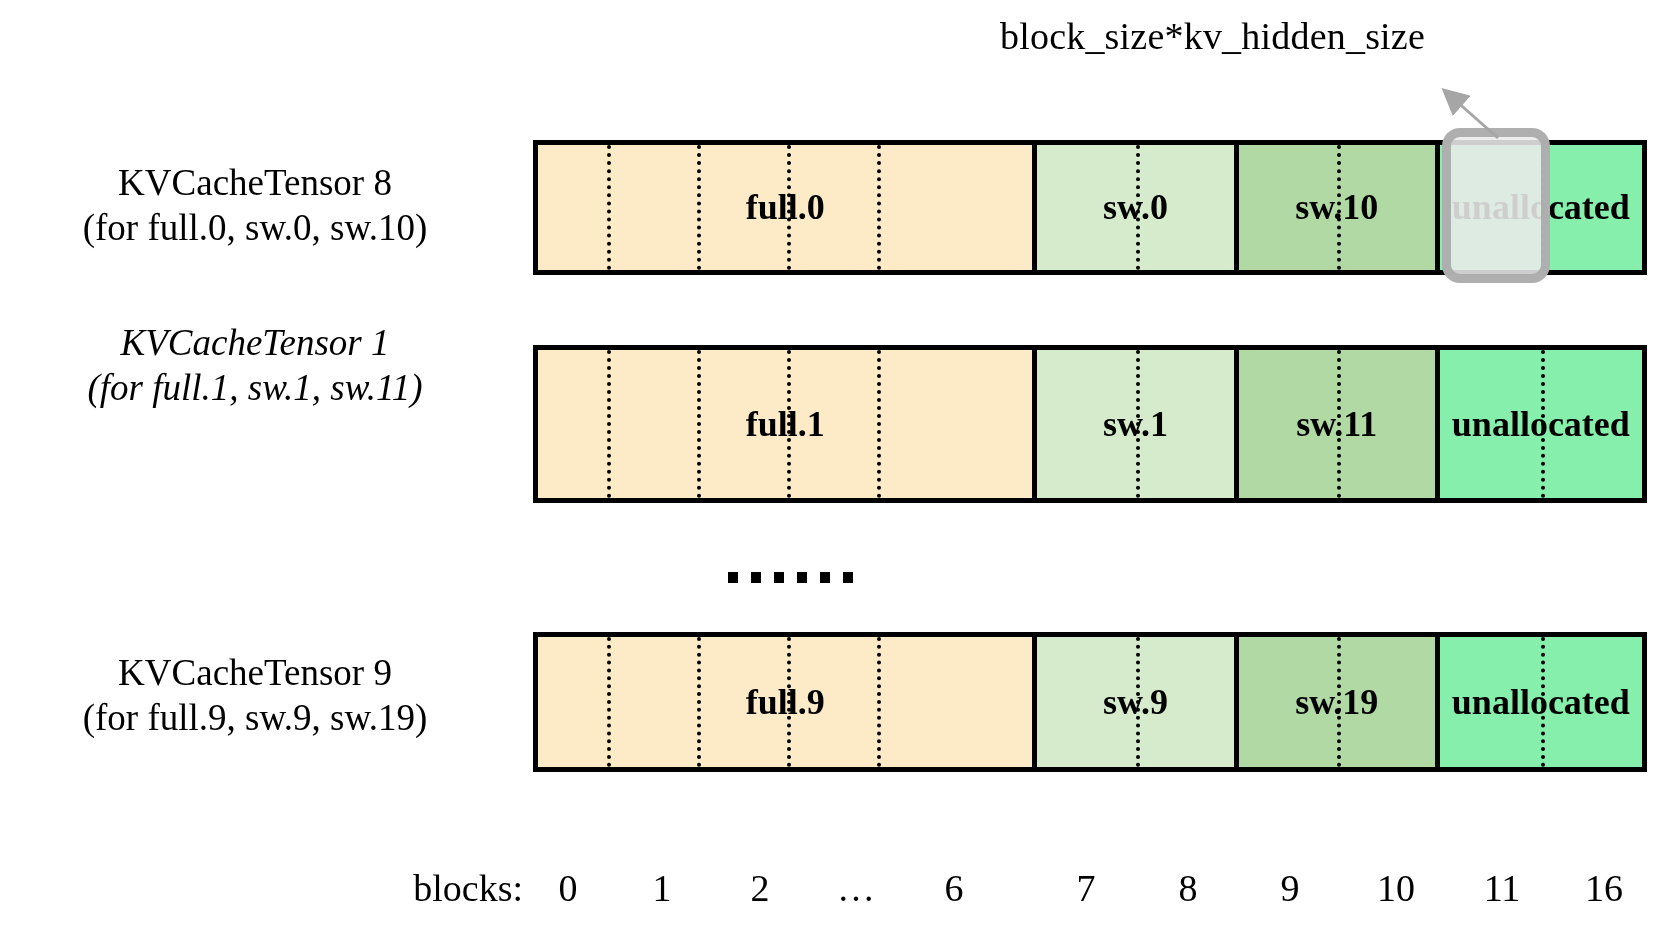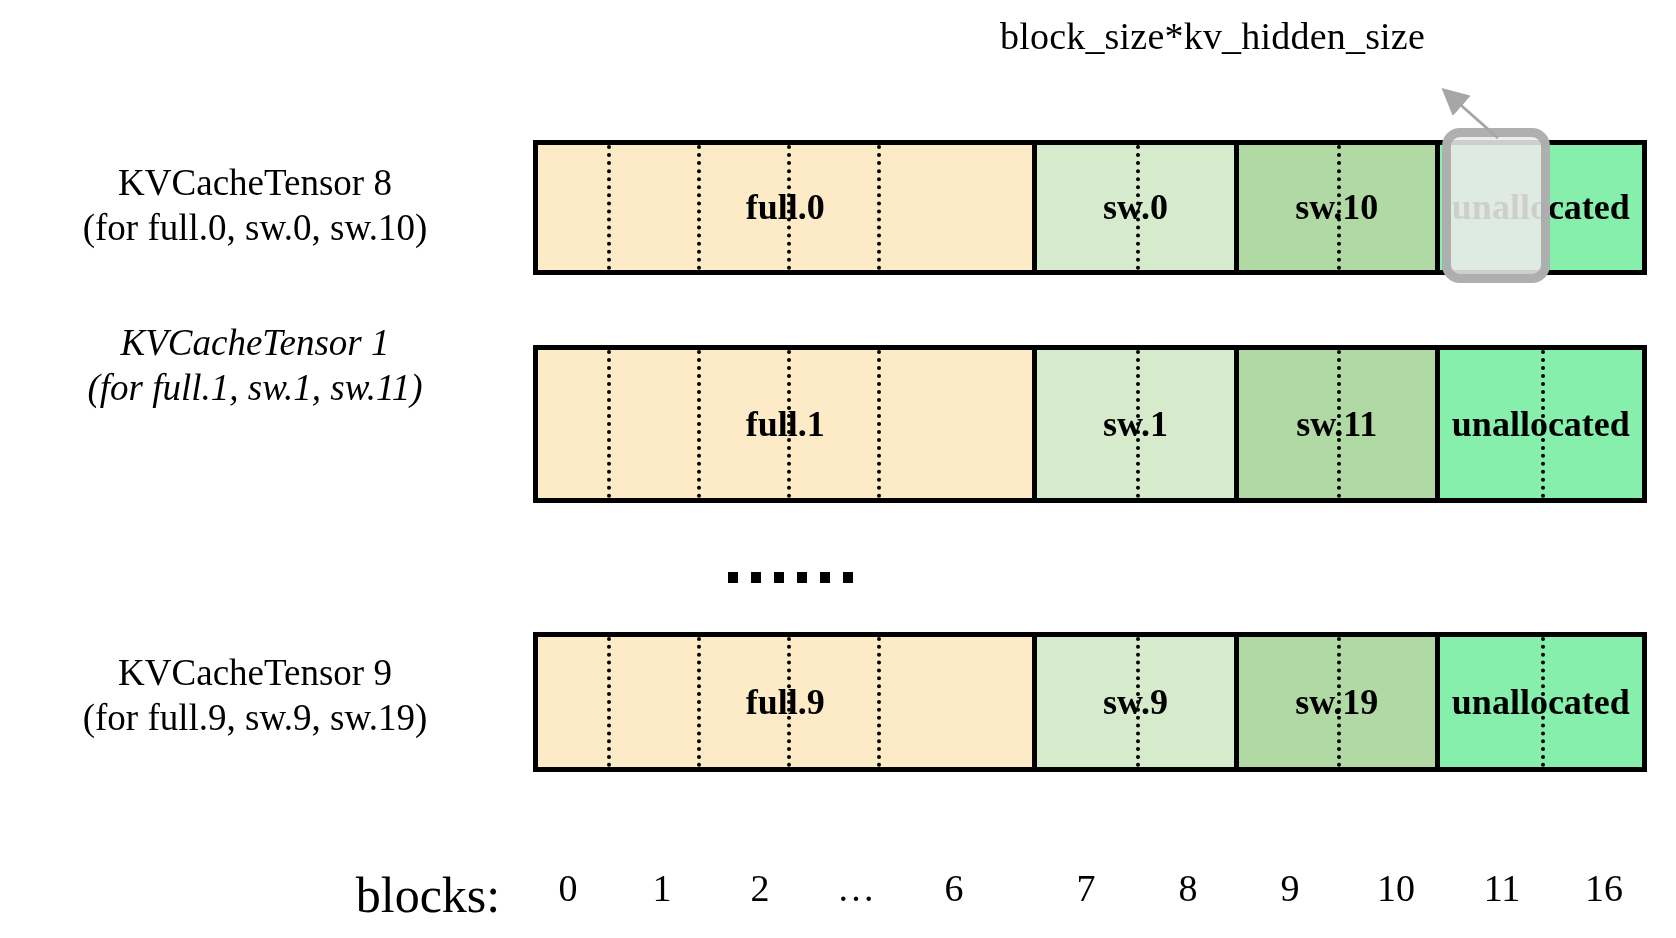--- a/index.html
+++ b/index.html
@@ -78,21 +78,21 @@
   .ellipsis span{
     display:block; width:10px; height:11px; background:#000;
   }
 
   
   .axis{
     position:absolute; left:0; top:866px; width:1676px; height:56px;
   }
   .axis .axis-title{
     position:absolute; left:333px; top:0; width:190px;
-    text-align:center; font-size:50px; color:#000;
+    text-align:right; font-size:38px; color:#000;
   }
   .axis .tick{
     position:absolute; top:0; font-size:38px; color:#000;
     text-align:center; transform:translateX(-50%);
   }
 
   
   .highlight-box{
     position:absolute;
     left:1442px; top:128px;

